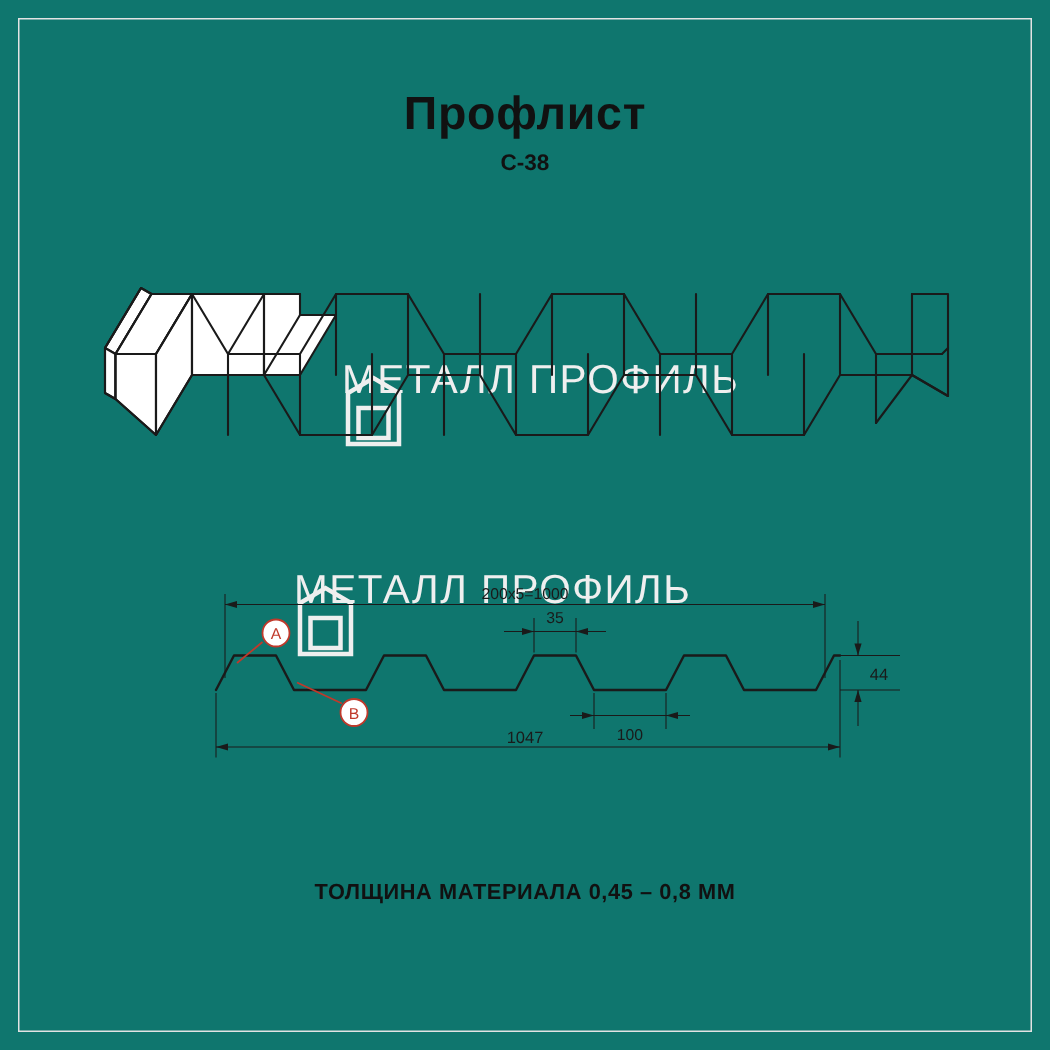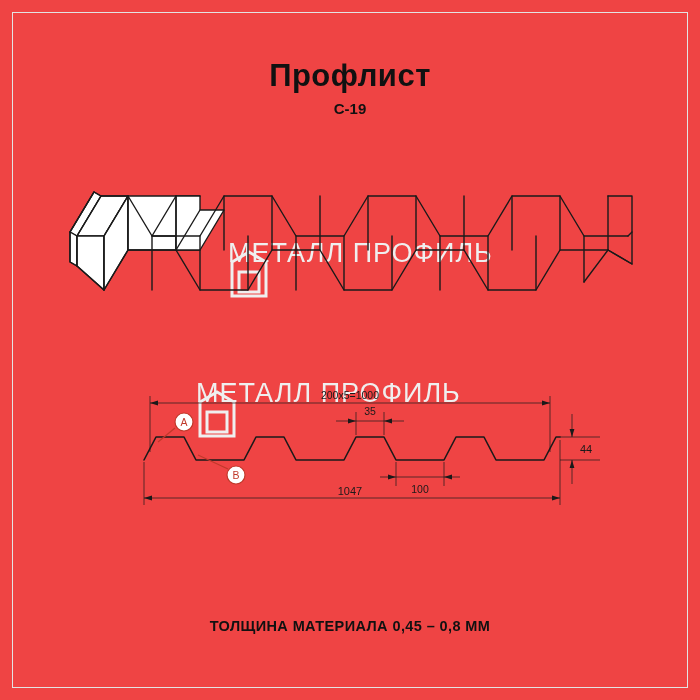--- a/index.html
+++ b/index.html
@@ -13,21 +13,21 @@
     font-family: "Liberation Sans", sans-serif;
     color: #1a1a1a;
     position: relative;
     overflow: hidden;
   }
   #page {
     position: absolute;
     left: 0; top: 0;
     width: 700px;
     height: 700px;
-    background: #ef4444;
+    background: #0f766e;
   }
   .frame-border {
     position: absolute;
     left: 12px; top: 12px;
     width: 676px;
     height: 676px;
     border: 1px solid #e3e3e3;
     box-sizing: border-box;
     pointer-events: none;
   }
@@ -45,21 +45,21 @@
     position: absolute;
     left: 0; top: 100px;
     width: 700px;
     text-align: center;
     font-size: 15px;
     font-weight: bold;
     color: #111111;
   }
   .footer-note {
     position: absolute;
-    left: 0; top: 618px;
+    left: 0; top: 587px;
     width: 700px;
     text-align: center;
     font-size: 14.5px;
     font-weight: bold;
     letter-spacing: 0.4px;
     color: #111111;
   }
   .art {
     position: absolute;
     left: 0; top: 0;
@@ -79,21 +79,21 @@
   .wm2 { left: 196px; top: 378px; }
 </style>
 </head>
 <body>
 
 <div id="page">
 
   <div class="frame-border"></div>
 
   <div class="title">Профлист</div>
-  <div class="subtitle">С-19</div>
+  <div class="subtitle">С-38</div>
 
   <div class="wm wm1">МЕТАЛЛ ПРОФИЛЬ</div>
   <div class="wm wm2">МЕТАЛЛ ПРОФИЛЬ</div>
 
   <svg class="art" viewBox="0 0 700 700" xmlns="http://www.w3.org/2000/svg">
 
     <g fill="none" stroke="#efefef" stroke-width="3">
       <path d="M232 296 L232 262 L249 252 L266 262 L266 296 Z"></path>
       <path d="M239 292 L239 272 L259 272 L259 292 Z"></path>
     </g>

